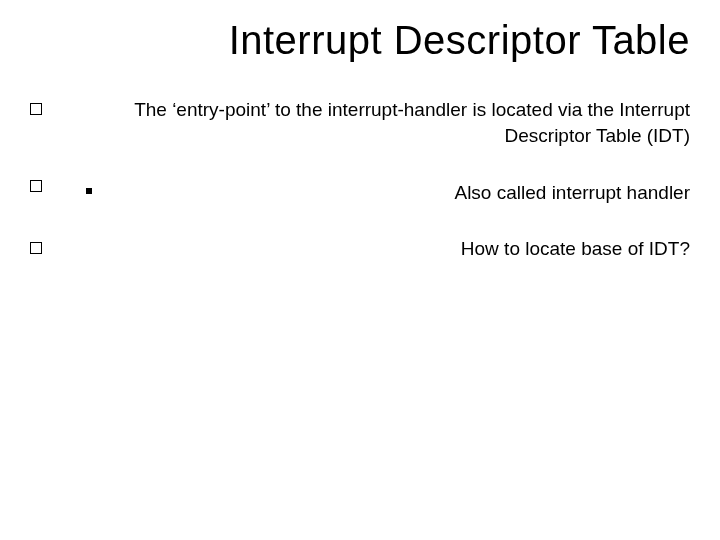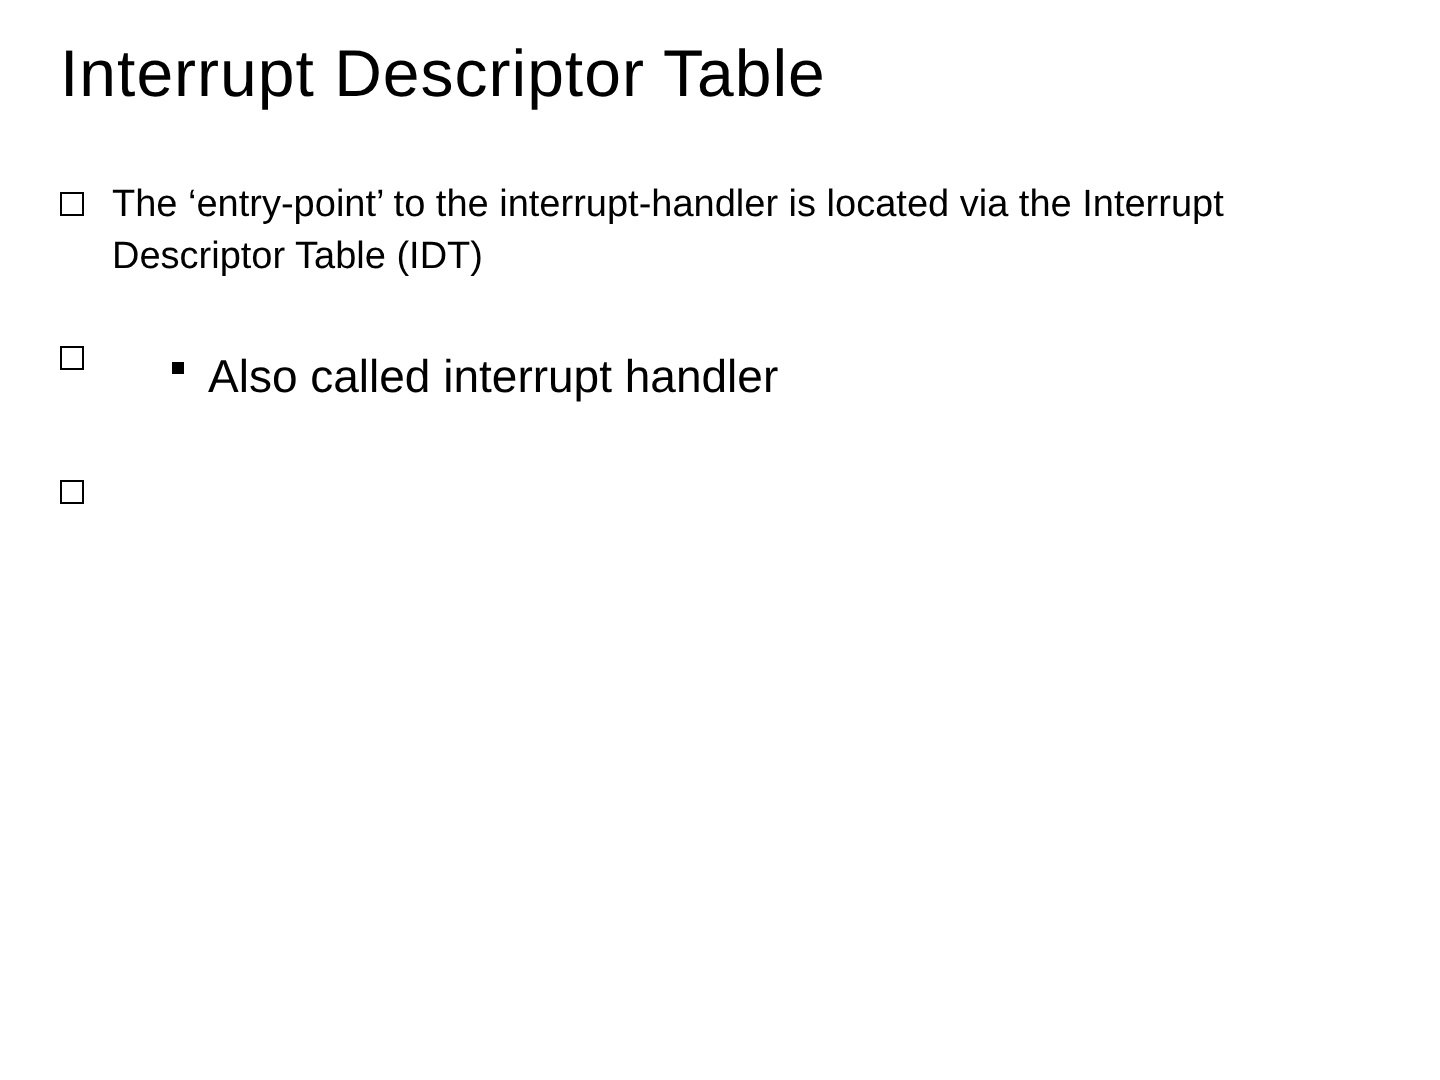--- a/index.html
+++ b/index.html
@@ -12,36 +12,37 @@
     color: #000;
     overflow: hidden;
   }
   .slide {
     box-sizing: border-box;
     width: 720px;
     height: 540px;
     padding: 18px 30px 30px 30px;
   }
   .title {
-    text-align: left;
-    font-size: 33px;
+    text-align: right;
+    font-size: 40px;
     margin: 0 0 34px 0;
     font-weight: normal;
     letter-spacing: 0.5px;
   }
   ul.outer {
     list-style: none;
     padding: 0;
     margin: 0;
   }
   ul.outer > li {
     display: flex;
     align-items: flex-start;
     gap: 14px;
     margin-bottom: 26px;
+    text-align: right;
   }
   ul.outer > li > .marker {
     flex: 0 0 auto;
     width: 12px;
     height: 12px;
     border: 1.5px solid #000;
     box-sizing: border-box;
     margin-top: 6px;
   }
   ul.outer > li > .body {
@@ -62,21 +63,21 @@
   }
   ul.inner > li > .marker {
     flex: 0 0 auto;
     width: 6px;
     height: 6px;
     background: #000;
     margin-top: 8px;
   }
   ul.inner > li > .body {
     flex: 1 1 auto;
-    font-size: 23px;
+    font-size: 19px;
     line-height: 1.35;
   }
 </style>
 </head>
 <body>
 
 <div class="slide">
   <h1 class="title">Interrupt Descriptor Table</h1>
 
   <ul class="outer">
@@ -97,17 +98,18 @@
             <span class="body">Also called interrupt handler</span>
           </li>
         </ul>
       </div>
     </li>
 
 
     <li>
       <span class="marker"></span>
       <div class="body">
+        <span>How to locate base of IDT?</span>
       </div>
     </li>
 
   </ul>
 </div>
 
 </body></html>

